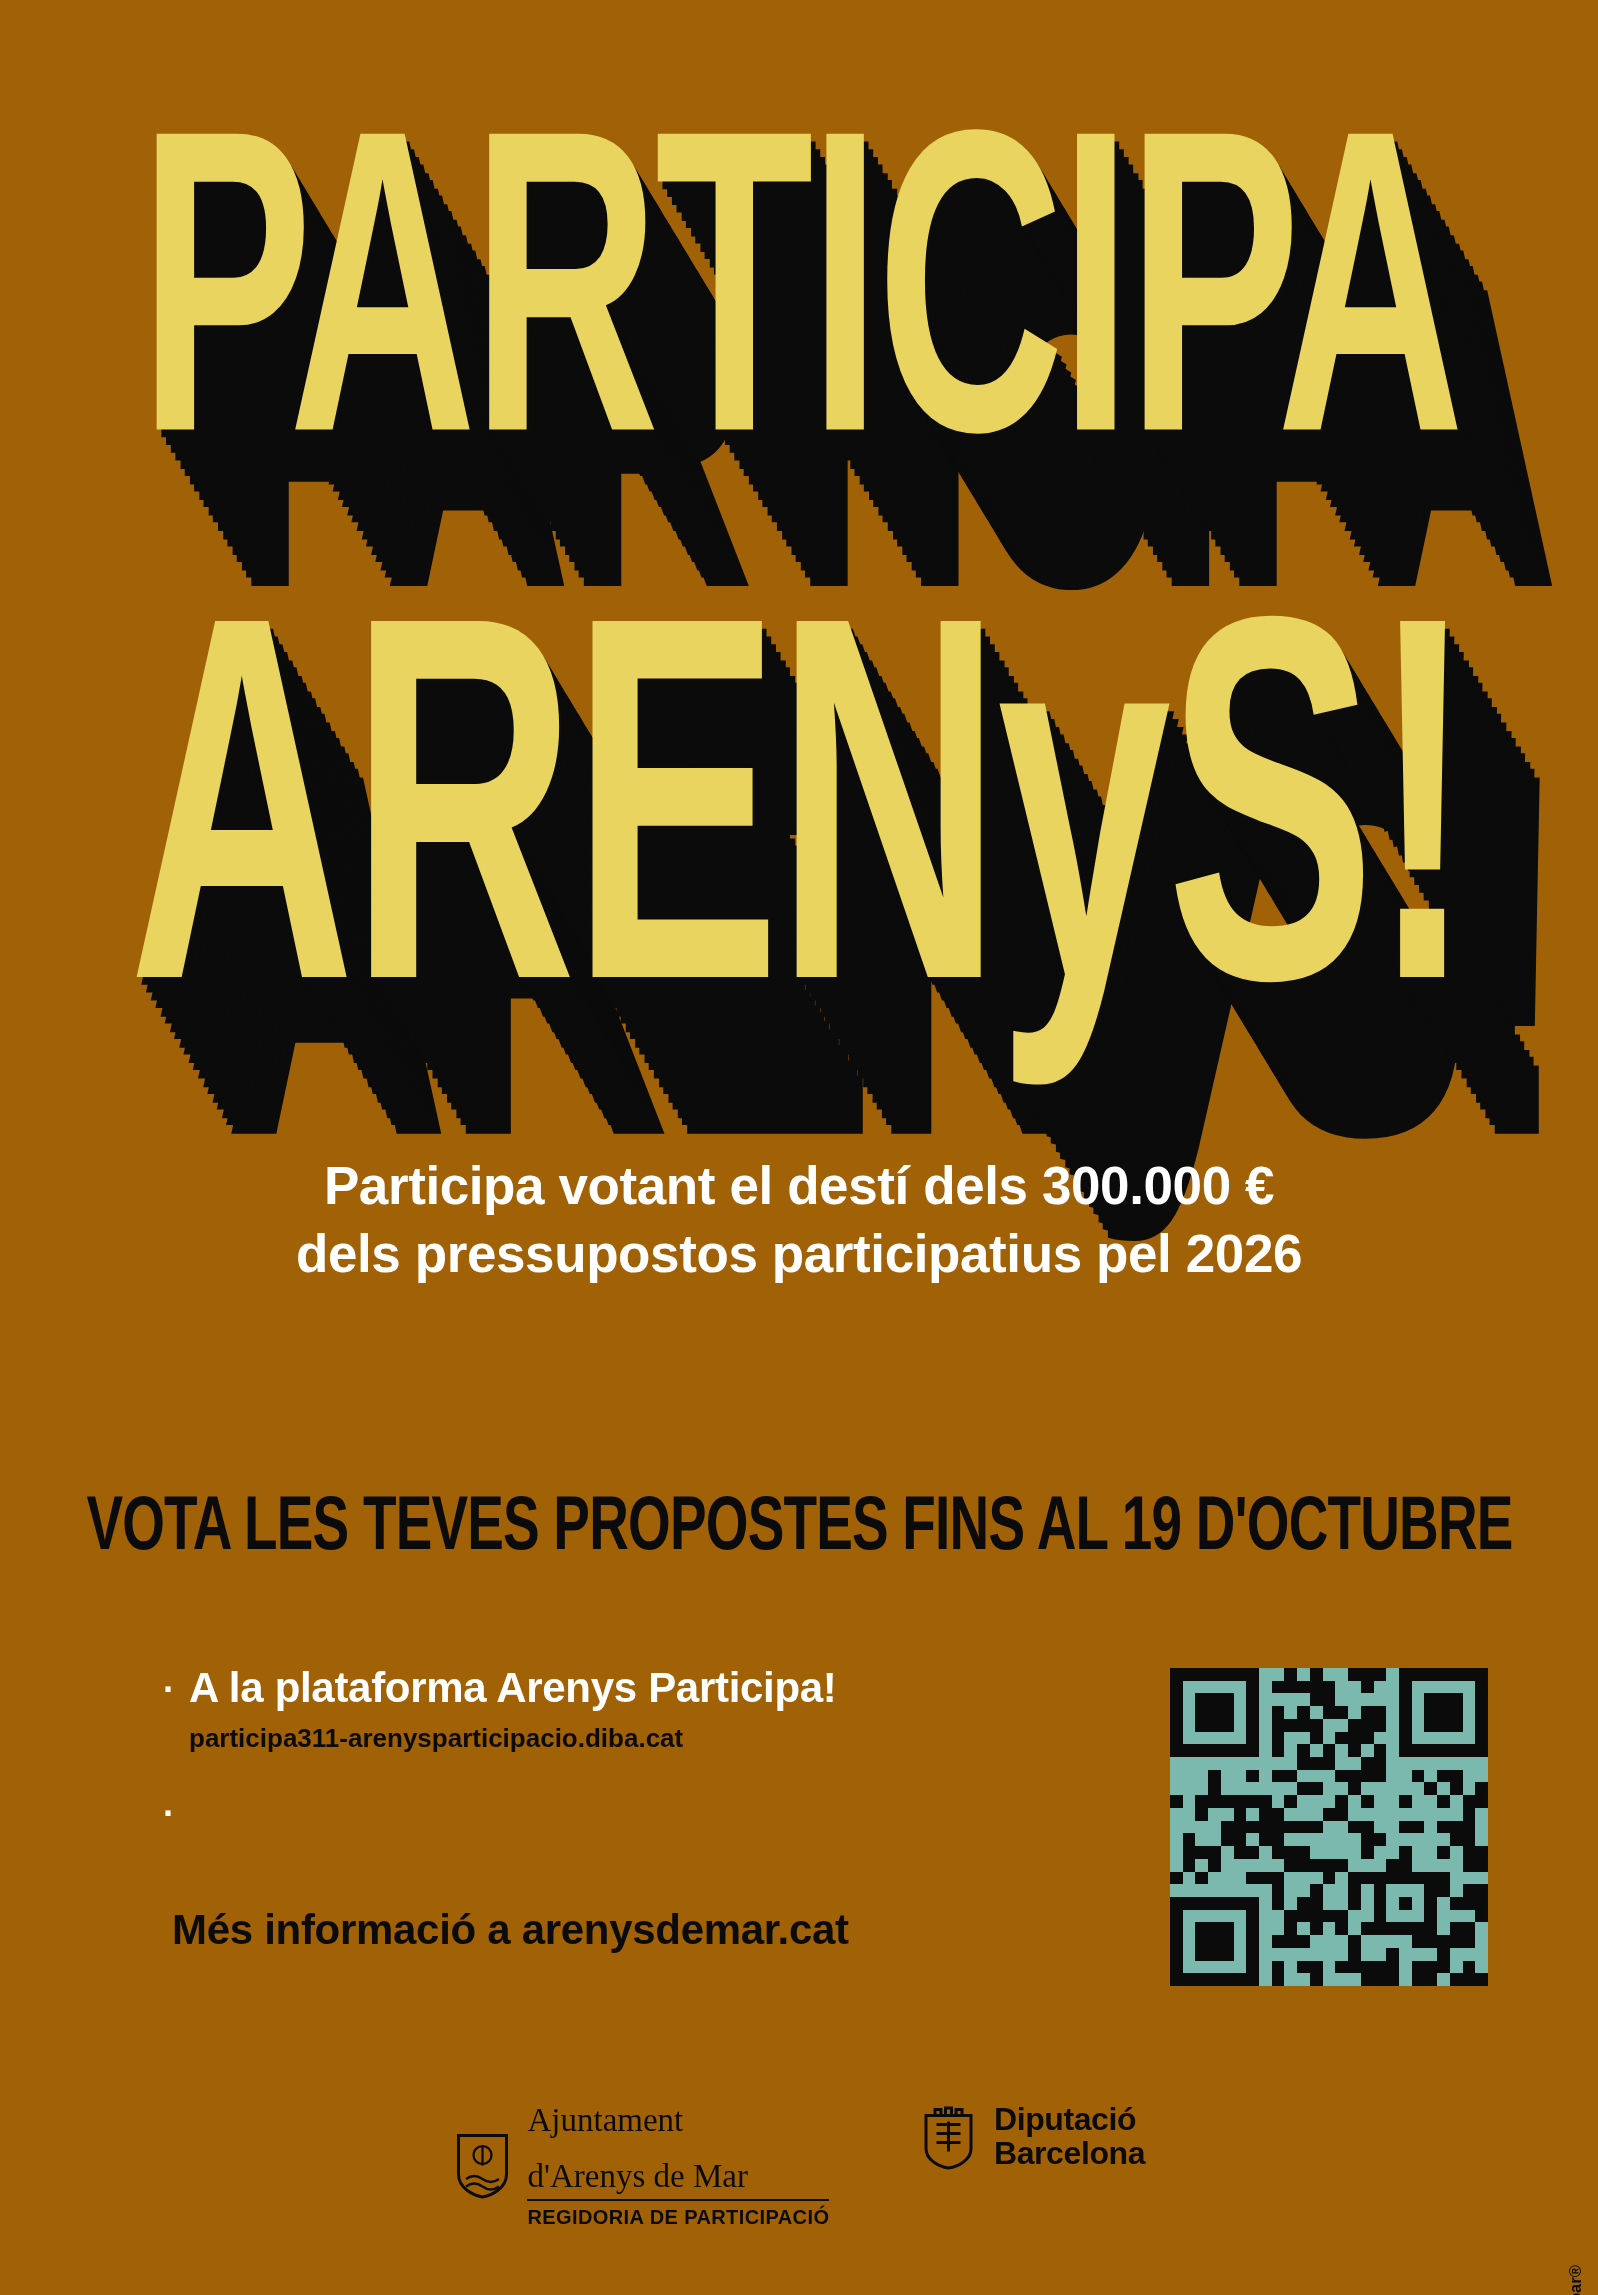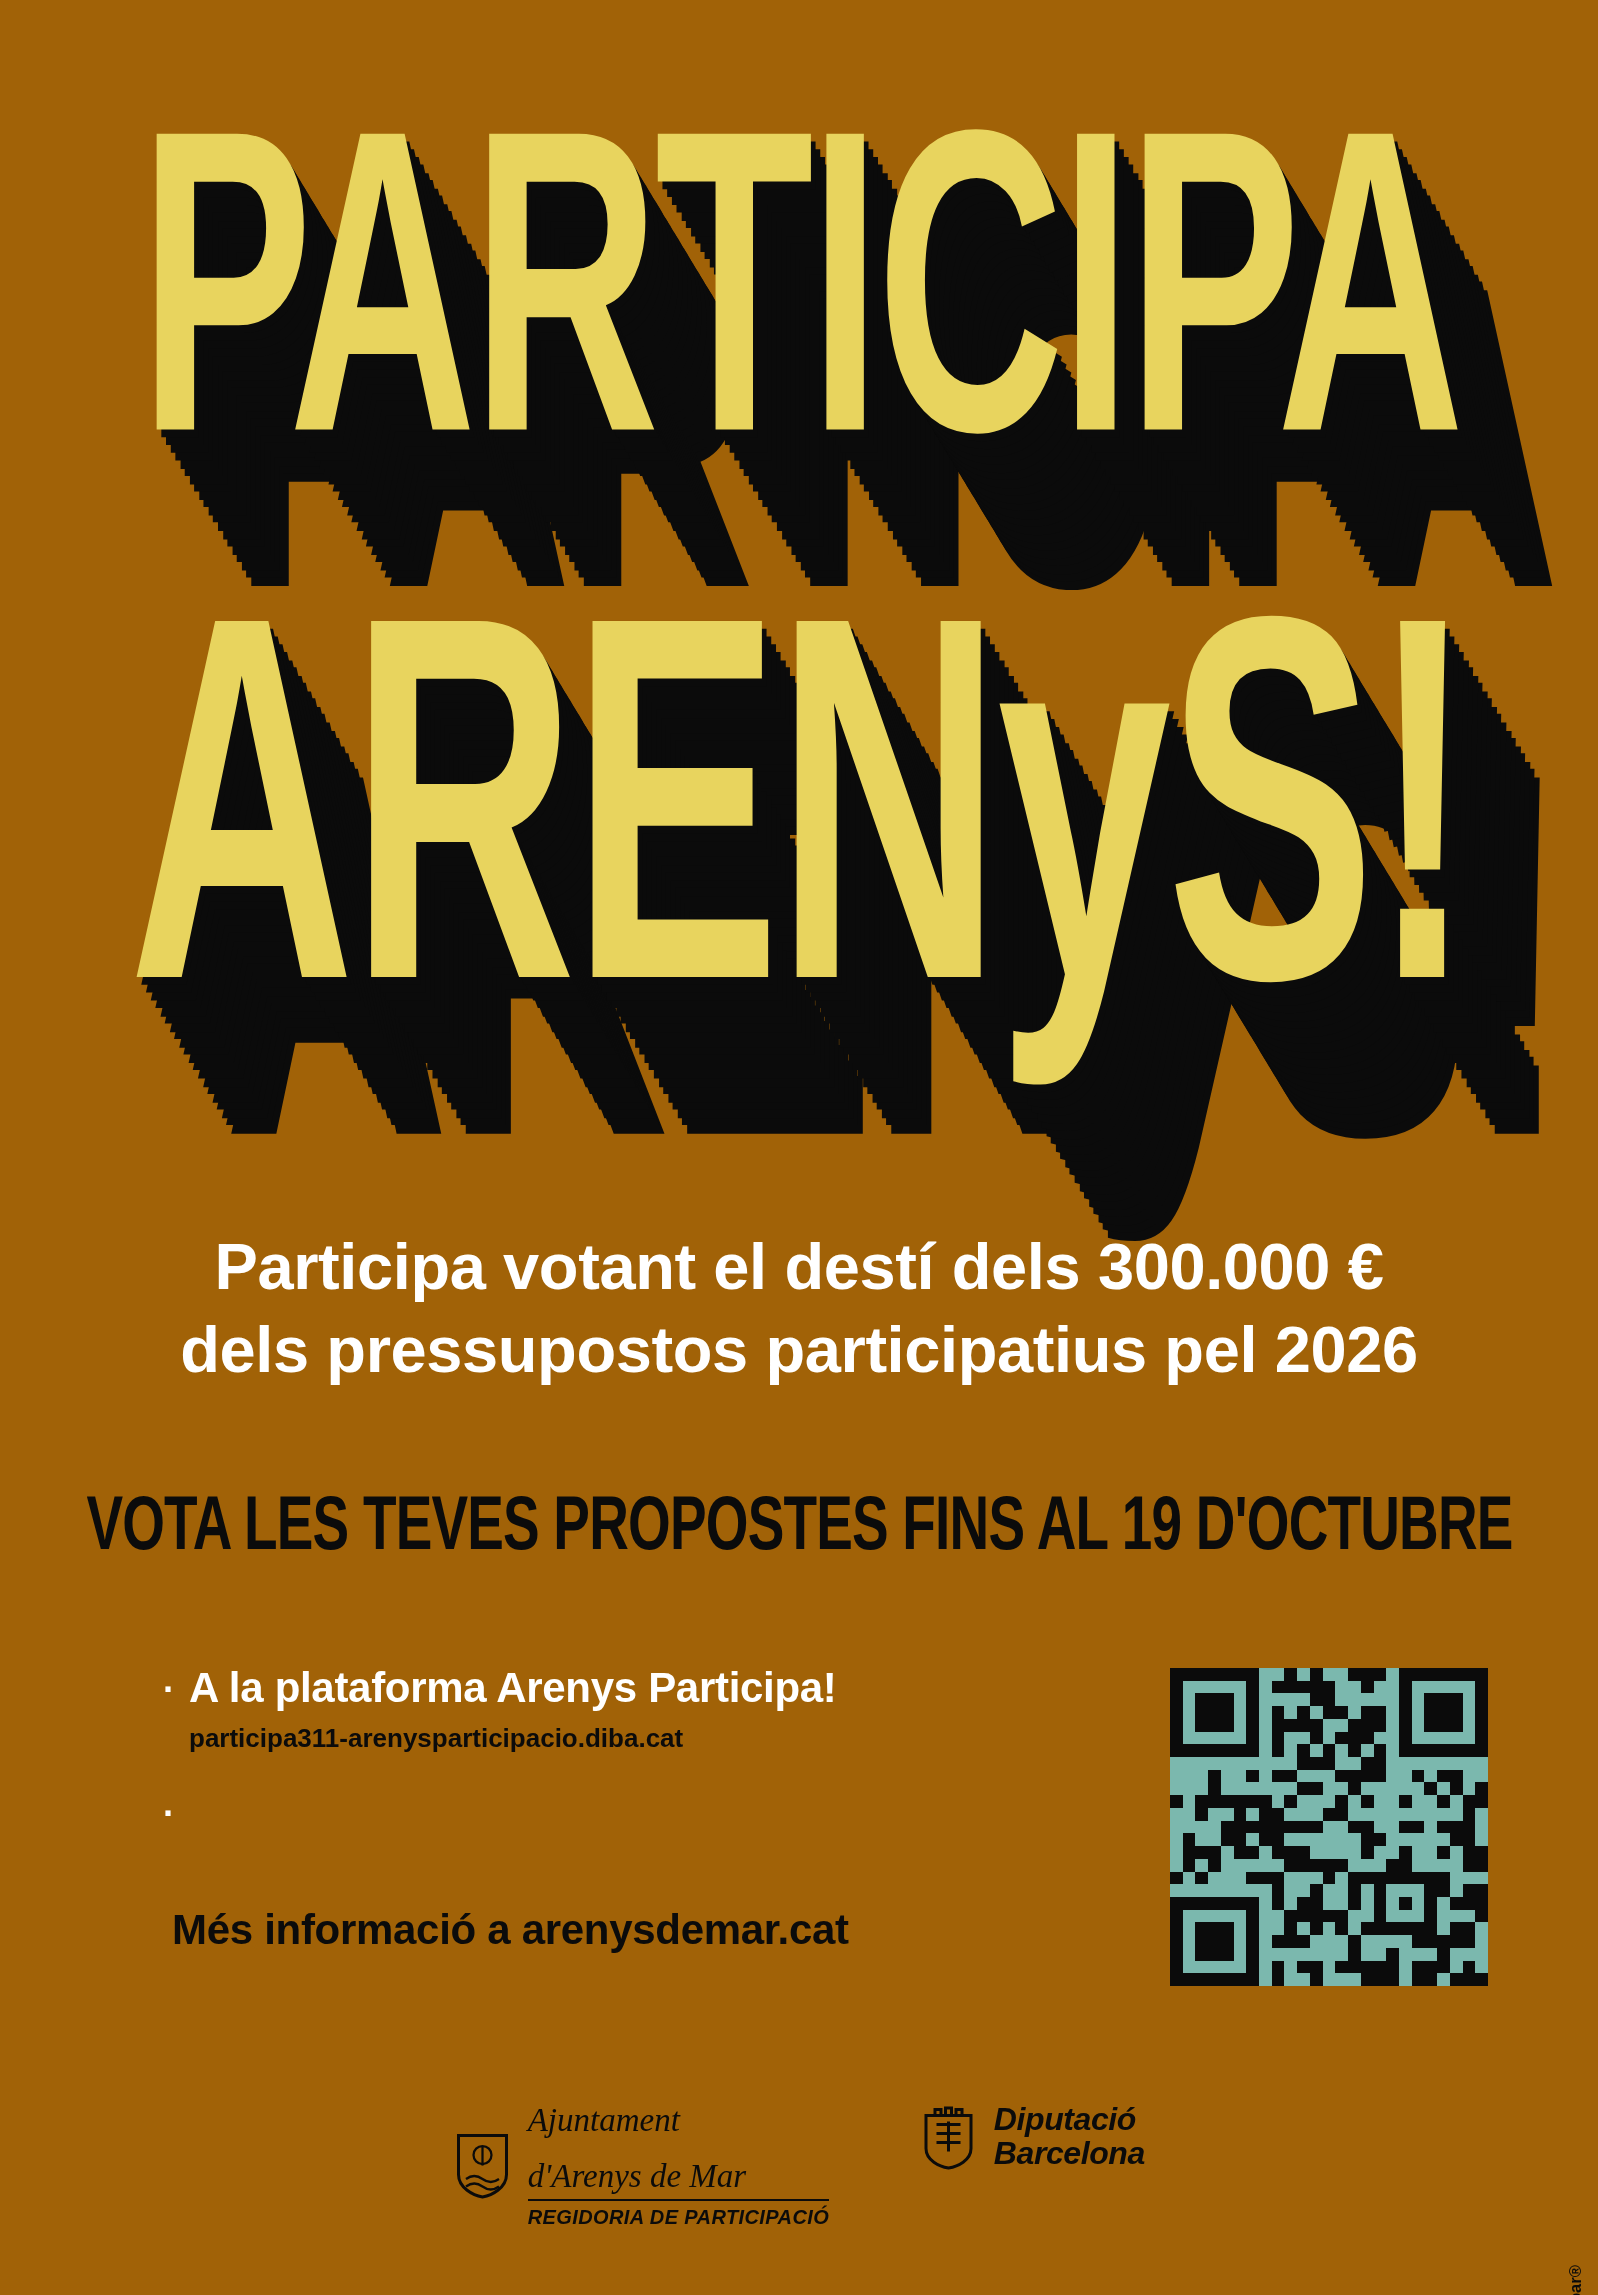--- a/index.html
+++ b/index.html
@@ -54,25 +54,25 @@
   }
   .hl-2 {
     top: 484px;
     font-size: 301px;
   }
 
   
   .subtitle {
     position: absolute;
     left: 98px;
-    top: 1225px;
+    top: 1152px;
     width: 1402px;
     text-align: center;
     color: #ffffff;
-    font-size: 65px;
+    font-size: 53px;
     font-weight: bold;
     line-height: 1.28;
     letter-spacing: -0.4px;
   }
   .subtitle div {
     white-space: nowrap;
   }
 
   
   .deadline {
@@ -164,21 +164,20 @@
     width: 1599px;
     display: flex;
     justify-content: center;
     align-items: flex-start;
     gap: 91px;
   }
   .logo {
     display: flex;
     align-items: center;
     gap: 16.6px;
-    font-style: italic;
   }
   .crest {
     width: 57px;
     height: 67px;
   }
   .logo-text {
     color: #0b0b0b;
     line-height: 1.05;
   }
   .logo-text .l1 {

